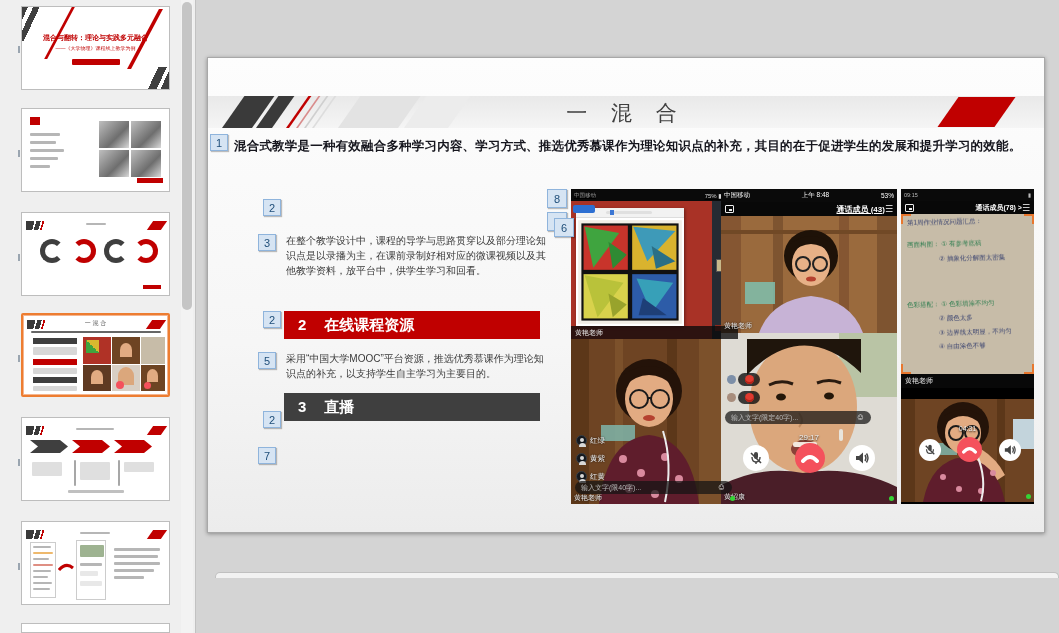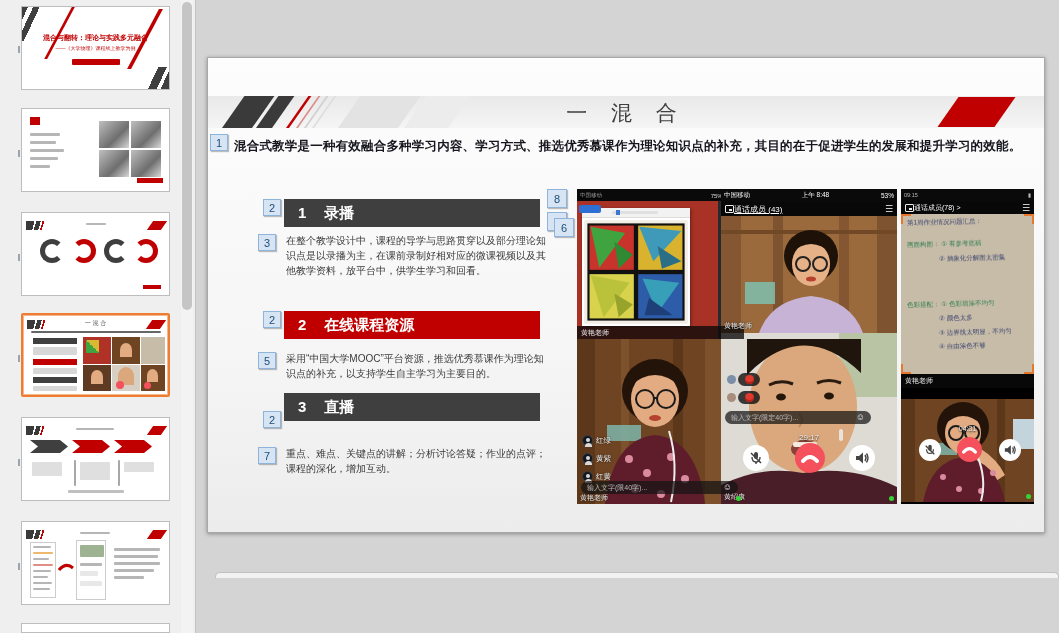--- a/index.html
+++ b/index.html
@@ -80,27 +80,27 @@
 
   .secbar { position:absolute; left:76px; width:256px; height:28px; color:#FFF; font-weight:bold;
             font-size:15px; line-height:28px; }
   .secbar .n { margin-left:14px; margin-right:18px; display:inline-block; }
   .secbar.dark { background:#3F3F3F; } .secbar.red { background:#C00000; }
   .secbody { position:absolute; left:78px; width:260px; font-size:10px; color:#3A3A3A; line-height:1.5; }
 
   
   .phones { position:absolute; left:361px; top:131px; width:465px; height:315px; }
   .phone { position:absolute; top:0; height:315px; background:#000; overflow:hidden; }
-  .p1 { left:8px; width:167px;text-decoration:underline; } .p2 { left:152px; width:176px; } .p3 { left:332px; width:133px; }
+  .p1 { left:2px; width:167px;text-decoration:underline; } .p2 { left:152px; width:176px; } .p3 { left:332px; width:133px; }
   .statusbar { position:relative; height:12px; background:#0A0A0A; color:#D8D8D8; font-size:6.5px;
                display:flex; align-items:center; padding:0 3px; }
   .statusbar .sp { flex:1; }
   .titlebar { position:relative; height:14px; background:#080808; color:#FFF; font-size:8px;
               display:flex; align-items:center; padding:0 4px; }
-  .titlebar .t { flex:1; text-align:left; }
+  .titlebar .t { flex:1; text-align:right;font-weight:bold; }
   .pip { display:inline-block; width:9px; height:8px; border:1px solid #EEE; border-radius:1px; position:relative; }
   .pip::after { content:""; position:absolute; right:1px; bottom:1px; width:3px; height:2px; background:#EEE; }
   .menu-ic { font-size:9px; color:#FFF; }
   .vframe { position:relative; overflow:hidden; background:#000; }
   .vlabel { position:absolute; left:3px; bottom:2px; color:#F2F2F2; font-size:7px; text-shadow:0 0 2px #000; z-index:4; }
   .namebar { position:absolute; left:0; right:0; bottom:0; height:13px; background:rgba(10,10,10,.78);
              color:#EEE; font-size:7px; line-height:13px; padding-left:4px; z-index:4; }
   .inputpill { position:absolute; left:4px; right:6px; height:13px; background:rgba(20,20,20,.72);
                border-radius:7px; color:#B9B9B9; font-size:7px; line-height:13px; padding:0 6px; z-index:4;
                display:flex; align-items:center; }
@@ -313,36 +313,33 @@
           <div class="sk" style="left:196px;width:44px;background:#ECECEC"></div>
         </div>
         <div class="redP"></div>
         <div class="band-title">一 混 合</div>
       </div>
 
       <div class="callout" style="left:2px;top:76px">1</div>
       <div class="intro">混合式教学是一种有效融合多种学习内容、学习方式、推选优秀慕课作为理论知识点的补充，其目的在于促进学生的发展和提升学习的效能。</div>
 
       <div class="callout" style="left:55px;top:141px">2</div>
-      <div class="secbar dark" style="top:141px">
-        <span class="n">1</span><span>录播</span></div>
       <div class="callout" style="left:50px;top:176px">3</div>
       <div class="secbody" style="top:175px">在整个教学设计中，课程的导学与思路贯穿以及部分理论知识点是以录播为主，在课前录制好相对应的微课视频以及其他教学资料，放平台中，供学生学习和回看。</div>
 
       <div class="callout" style="left:55px;top:253px">2</div>
       <div class="secbar red" style="top:253px">
         <span class="n">2</span><span>在线课程资源</span></div>
       <div class="callout" style="left:50px;top:294px">5</div>
       <div class="secbody" style="top:293px">采用“中国大学MOOC”平台资源，推选优秀慕课作为理论知识点的补充，以支持学生自主学习为主要目的。</div>
 
       <div class="callout" style="left:55px;top:353px">2</div>
       <div class="secbar dark" style="top:335px">
         <span class="n">3</span><span>直播</span></div>
       <div class="callout" style="left:50px;top:389px">7</div>
-      <div class="secbody" style="top:388px">重点、难点、关键点的讲解；分析讨论答疑；作业的点评；课程的深化，增加互动。</div>
 
       <div class="callout" style="left:339px;top:131px;width:20px;height:19px;line-height:18px">8</div>
       <div class="callout" style="left:339px;top:154px;width:20px;height:19px;line-height:18px">4</div>
       <div class="callout" style="left:346px;top:160px;width:20px;height:19px;line-height:18px">6</div>
 
       <div class="phones">
 
         <div class="phone p1">
           <div class="statusbar">
             <span style="font-size:5.5px;color:#9A9A9A">中国移动</span>

